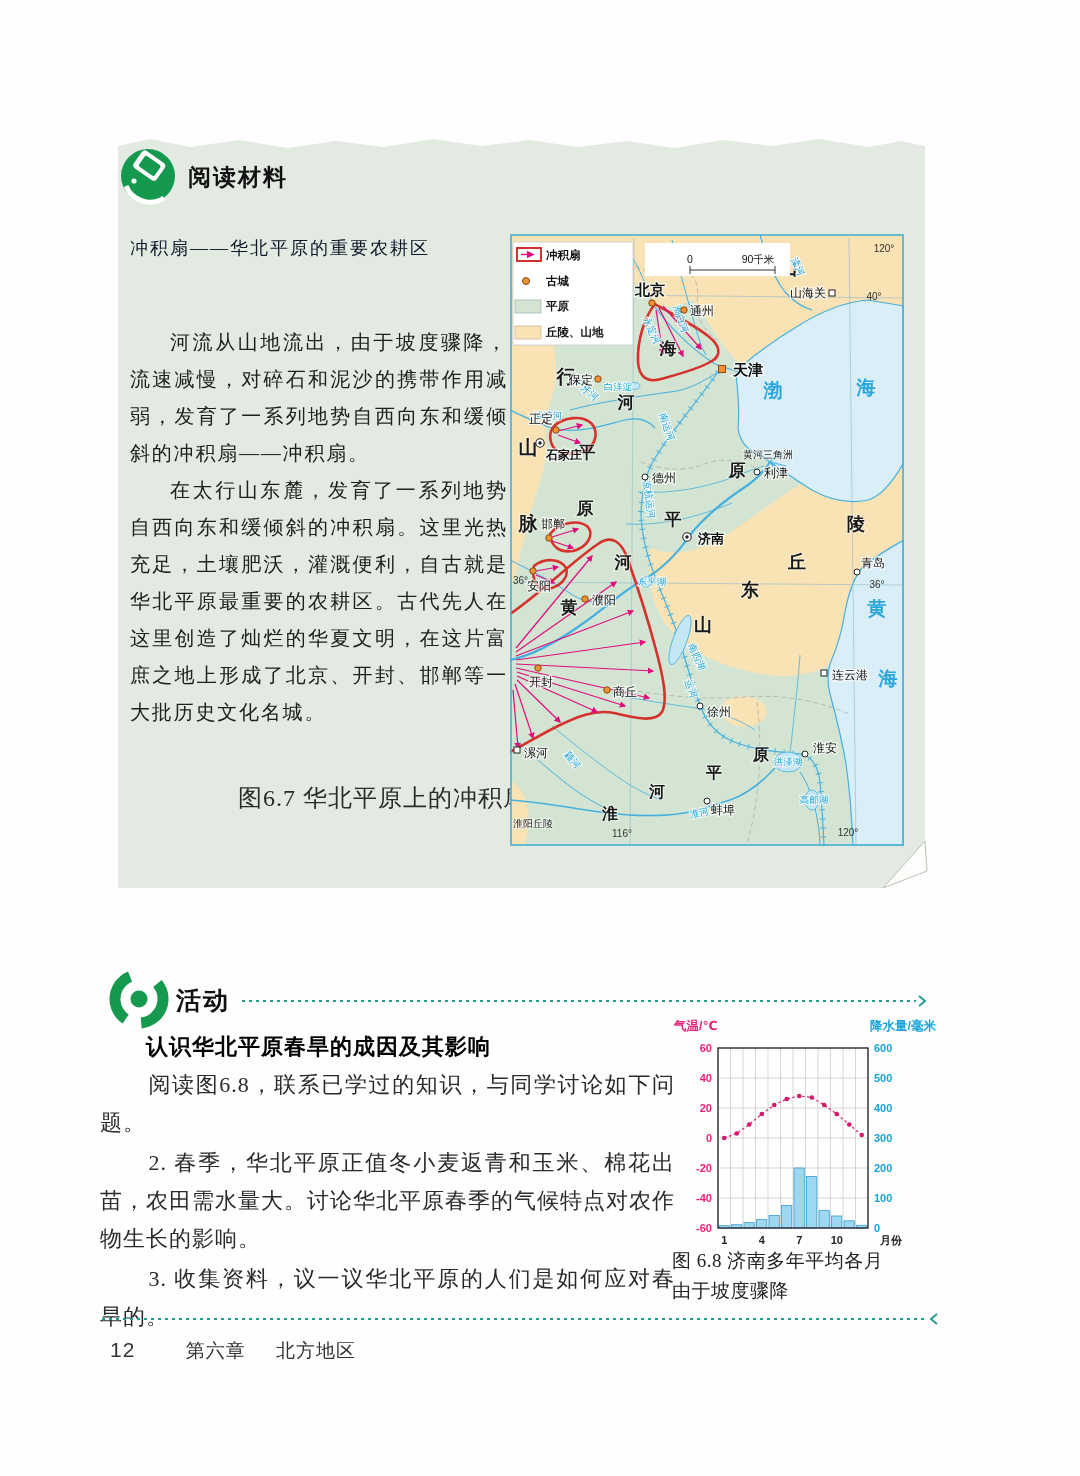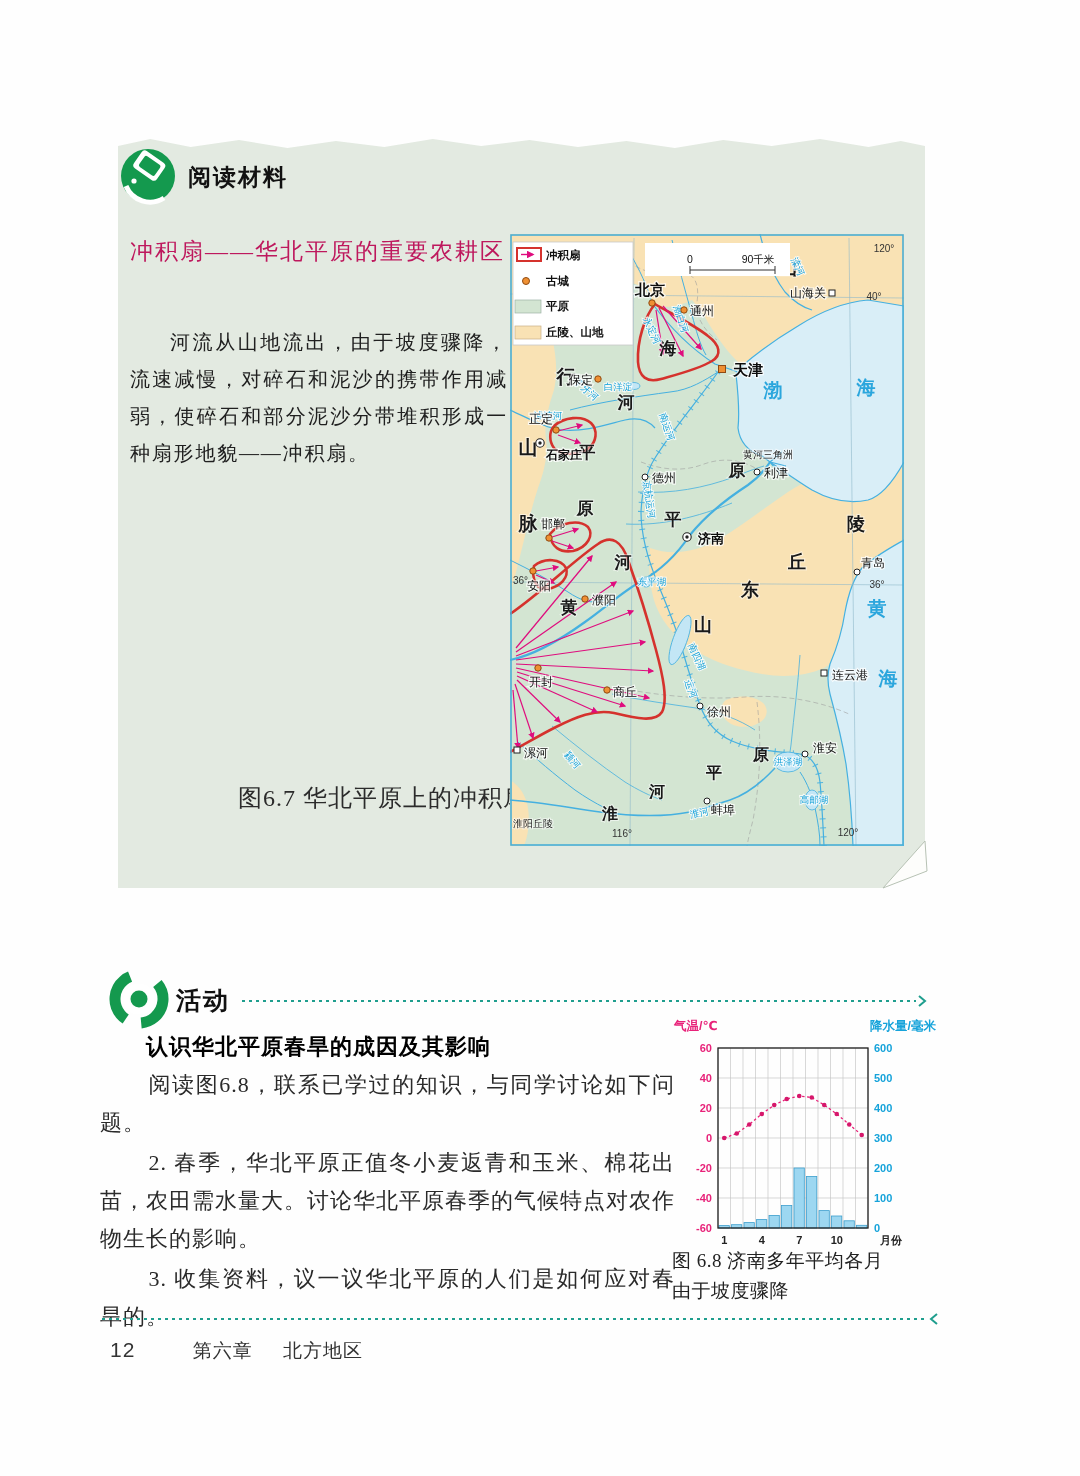--- a/index.html
+++ b/index.html
@@ -5,21 +5,21 @@
   html,body{margin:0;padding:0;background:#fff;}
   .page{position:relative;width:1080px;height:1476px;background:#fefefe;overflow:hidden;
         font-family:"Liberation Sans","DejaVu Sans",sans-serif;color:#222;}
   
   .greenbox{position:absolute;left:118px;top:136px;width:807px;height:752px;background:#e3eae1;
     clip-path:polygon(0 10px,4% 3px,9% 11px,15% 4px,21% 12px,27% 5px,33% 11px,39% 3px,45% 10px,51% 4px,57% 11px,63% 5px,69% 12px,75% 4px,81% 10px,87% 3px,93% 11px,97% 5px,100% 10px,100% 708px,766px 100%,0 100%);}
   .fold-svg{position:absolute;left:854px;top:826px;}
   .read-header{position:absolute;left:188px;top:162px;font-size:23px;font-weight:bold;letter-spacing:2px;color:#111;text-align:right;}
   .read-icon{position:absolute;left:118px;top:146px;}
   .read-title{position:absolute;left:130px;top:236px;width:380px;font-family:"Liberation Serif","DejaVu Serif",serif;
-    font-size:23px;letter-spacing:2px;color:#be185d;}
+    font-size:18px;letter-spacing:2px;color:#0f172a;}
   .read-body{position:absolute;left:130px;top:324px;width:378px;font-family:"Liberation Serif","DejaVu Serif",serif;
     font-size:20px;line-height:37px;letter-spacing:1.8px;text-align:justify;color:#202020;}
   .read-body p{margin:0;text-indent:2em;}
   .fig-caption{position:absolute;left:238px;top:782px;width:290px;font-family:"Liberation Serif","DejaVu Serif",serif;
     font-size:24px;letter-spacing:1px;color:#2b2b2b;}
   
   .map-svg{position:absolute;left:510px;top:234px;}
   .t-mtn{font-family:"Liberation Serif","DejaVu Serif",serif;font-weight:bold;fill:#191919;
          paint-order:stroke;stroke:rgba(255,255,255,.55);stroke-width:2px;}
   .t-sea{font-family:"Liberation Serif","DejaVu Serif",serif;font-weight:bold;font-size:19px;fill:#2ba6dd;}
@@ -56,21 +56,21 @@
   .bar{fill:#9dd7f1;stroke:#3d9fce;stroke-width:.8;}
   .temp-line{fill:none;stroke:#e82279;stroke-width:1.3;stroke-dasharray:2.5 2.5;}
   .temp-dot{fill:#d6176b;}
   .cgrid{stroke:#c7c7c7;stroke-width:.7;}
   .cframe{fill:none;stroke:#222;stroke-width:1.3;}
   .chart-caption{position:absolute;left:672px;top:1246px;width:262px;font-family:"Liberation Serif","DejaVu Serif",serif;
     font-size:19px;line-height:30px;letter-spacing:.5px;color:#222;}
   
   .footer{position:absolute;left:110px;top:1338px;font-size:19px;color:#333;letter-spacing:1px;}
   .footer .pgno{font-size:21px;margin-right:44px;}
-  .footer .chap{margin-right:24px;margin-left:7px;}
+  .footer .chap{margin-right:24px;}
 </style>
 </head>
 <body>
 
 <div class="page">
 
   <div class="greenbox"></div>
   <svg class="fold-svg" width="78" height="66">
     <path d="M71,15 L29,62 L73,45 Z" fill="#fdfdfb" stroke="#b7c2b4" stroke-width="1" stroke-linejoin="round"></path>
   </svg>
@@ -79,21 +79,22 @@
     <circle cx="30" cy="30" r="27" fill="#14994e"></circle>
     <rect x="17" y="9" width="28" height="21" rx="4" fill="#ffffff" transform="rotate(35 31 20)"></rect>
     <rect x="22" y="13" width="19" height="13" rx="2" fill="#14994e" transform="rotate(35 31 20)"></rect>
     <circle cx="16" cy="35" r="2.6" fill="#ffffff"></circle>
     <path d="M8,40 A26,26 0 0 0 46,52" fill="none" stroke="#ffffff" stroke-width="5"></path>
   </svg>
   <div class="read-header">阅读材料</div>
 
   <div class="read-title">冲积扇——华北平原的重要农耕区</div>
   <div class="read-body">
-    <p>河流从山地流出，由于坡度骤降，流速减慢，对碎石和泥沙的携带作用减弱，使碎石和部分泥沙分带堆积形成一种扇形地貌——冲积扇。</p>
+    <p>河流从山地流出，由于坡度骤降，流速减慢，对碎石和泥沙的携带作用减弱，发育了一系列地势自西向东和缓倾斜的冲积扇——冲积扇。</p>
+    <p>在太行山东麓，发育了一系列地势自西向东和缓倾斜的冲积扇。这里光热充足，土壤肥沃，灌溉便利，自古就是华北平原最重要的农耕区。古代先人在这里创造了灿烂的华夏文明，在这片富庶之地上形成了北京、开封、邯郸等一大批历史文化名城。</p>
   </div>
   <div class="fig-caption">图6.7 华北平原上的冲积扇</div>
 
   <svg class="map-svg" width="394" height="612" viewBox="510 234 394 612">
     <defs>
       <marker id="ah" viewBox="0 0 10 10" refX="8" refY="5" markerWidth="5.5" markerHeight="5.5" orient="auto-start-reverse">
         <path d="M0,0 L10,5 L0,10 z" fill="#df0d7e"></path>
       </marker>
     </defs>
 

